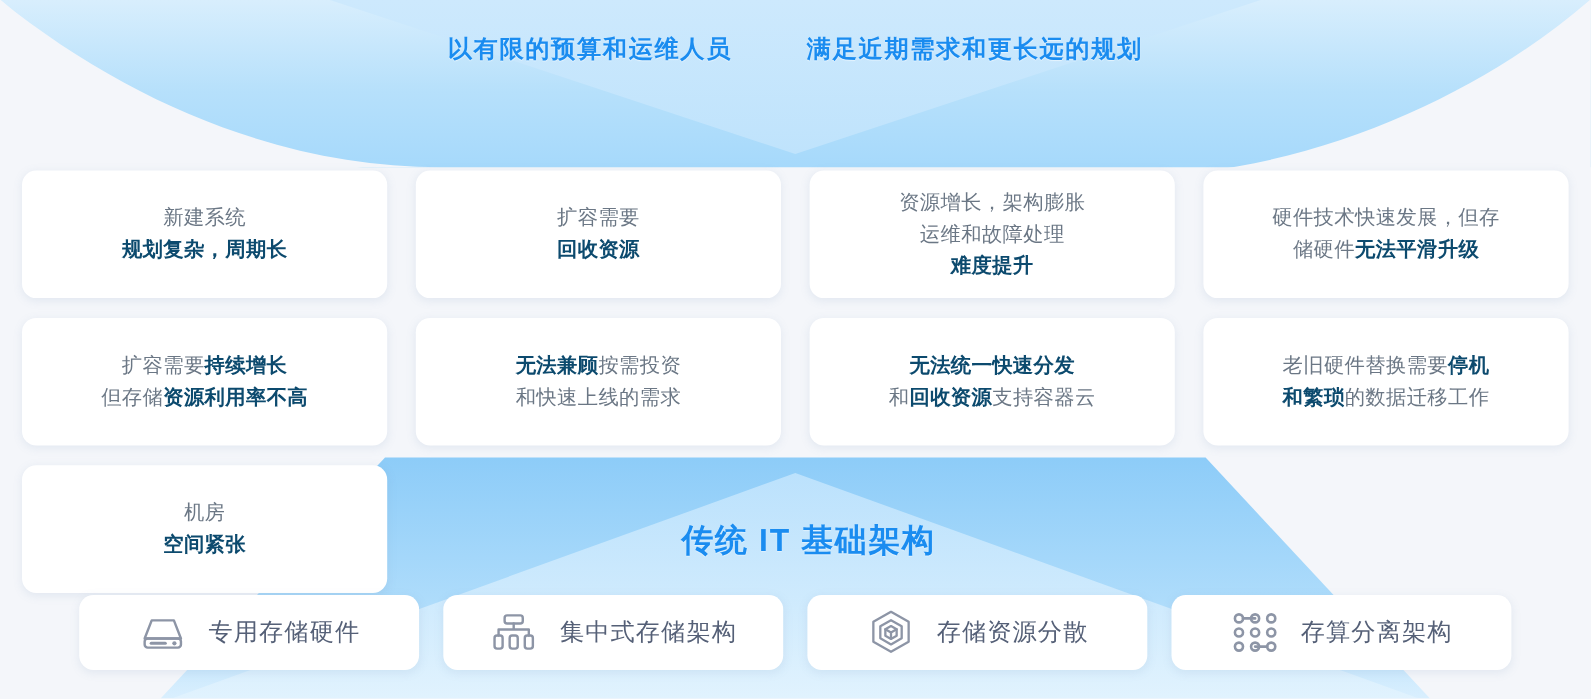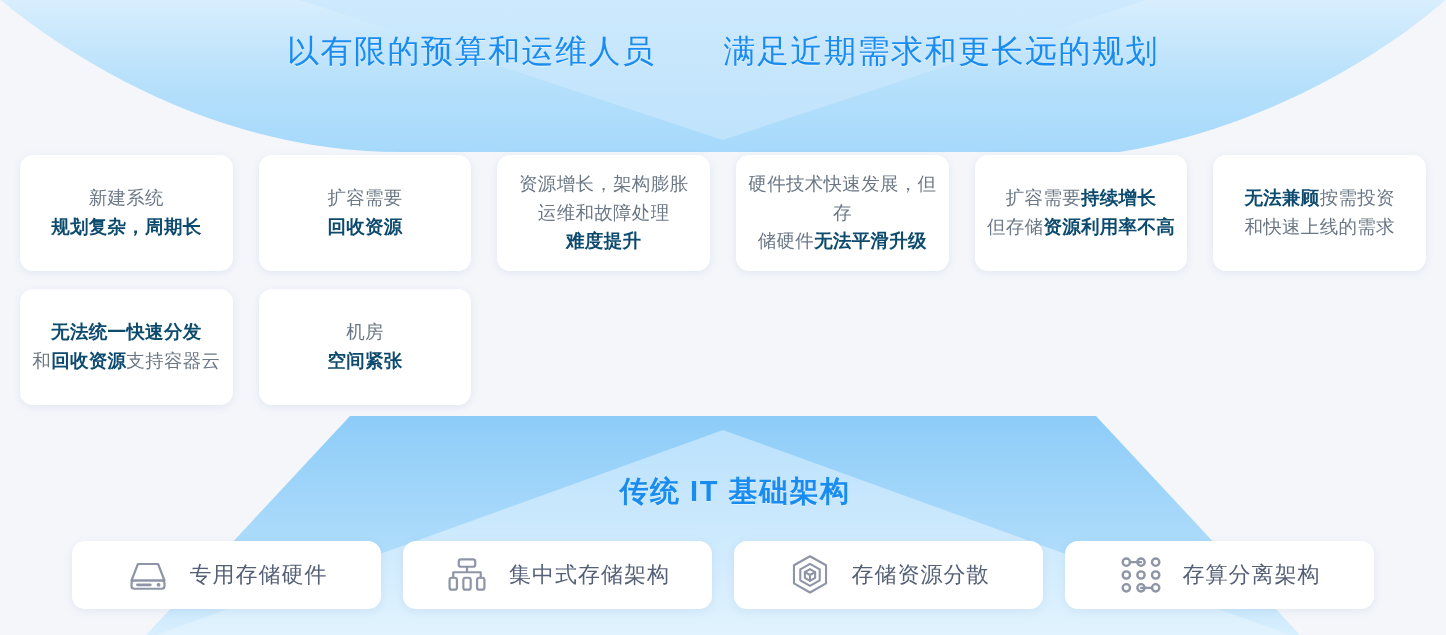--- a/index.html
+++ b/index.html
@@ -17,31 +17,31 @@
   .bg-art { position:absolute; inset:0; z-index:0; pointer-events:none; }
 
   
   .top-heads {
     position:absolute; z-index:3;
     left:0; right:0; top:30px;
     display:flex; justify-content:center; align-items:center;
     gap:68px;
   }
   .top-head {
-    font-size:32px; font-weight:normal; color:#1a8cf0;
+    font-size:22px; font-weight:bold; color:#1a8cf0;
     letter-spacing:1.5px; white-space:nowrap;
     text-shadow:0 1px 1px rgba(255,255,255,.55);
   }
 
   
   .grid {
     position:absolute; z-index:3;
     left:20px; top:155px; width:1406px;
     display:grid;
-    grid-template-columns:repeat(6, 1fr);
+    grid-template-columns:repeat(4, 1fr);
     column-gap:26px; row-gap:18px;
   }
   .card {
     background:#ffffff;
     border-radius:13px;
     height:116px;
     display:flex; align-items:center; justify-content:center;
     text-align:center;
     padding:6px 12px;
     box-shadow:0 2px 9px rgba(110,140,175,.13);
@@ -154,20 +154,23 @@
       </div>
     <div class="card">
         <p><span>扩容需要</span><b>持续增长</b><br><span>但存储</span><b>资源利用率不高</b></p>
       </div>
 
     <div class="card">
         <p><b>无法兼顾</b><span>按需投资</span><br><span>和快速上线的需求</span></p>
       </div>
     <div class="card">
         <p><b>无法统一快速分发</b><br><span>和</span><b>回收资源</b><span>支持容器云</span></p>
+      </div>
+    <div class="card">
+        <p><span>老旧硬件替换需要</span><b>停机</b><br><b>和繁琐</b><span>的数据迁移工作</span></p>
       </div>
     <div class="card">
         <p><span>机房</span><br><b>空间紧张</b></p>
       </div>
   </div>
 
   <div class="band-title">传统 IT 基础架构</div>
 
   <div class="icon-row">
 

